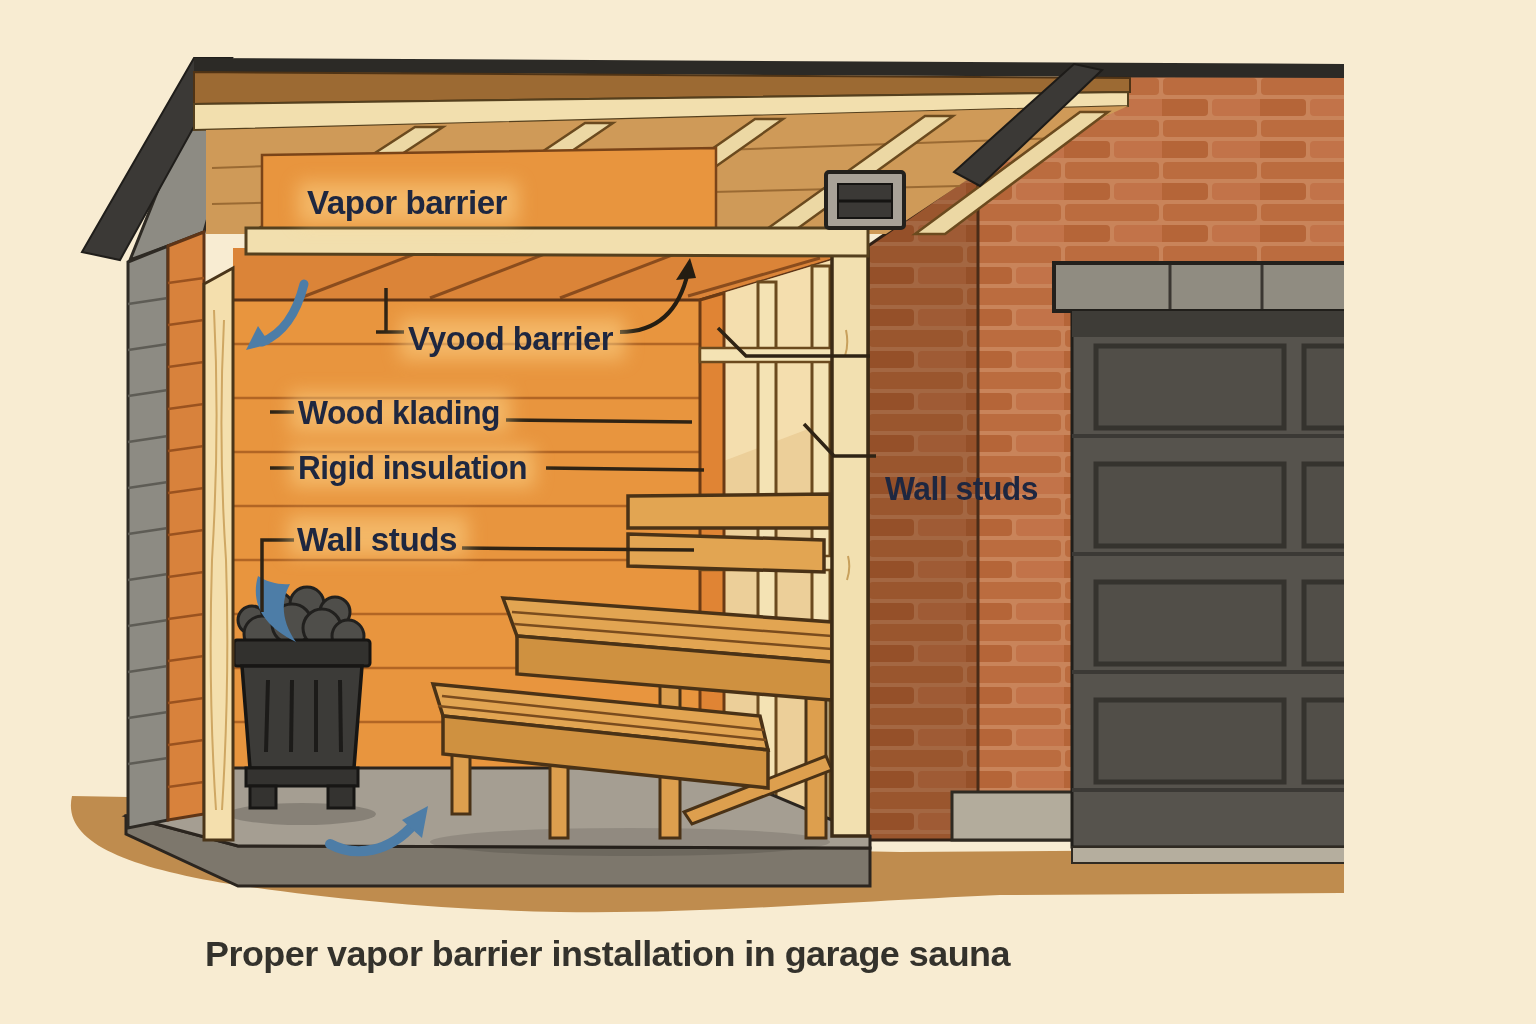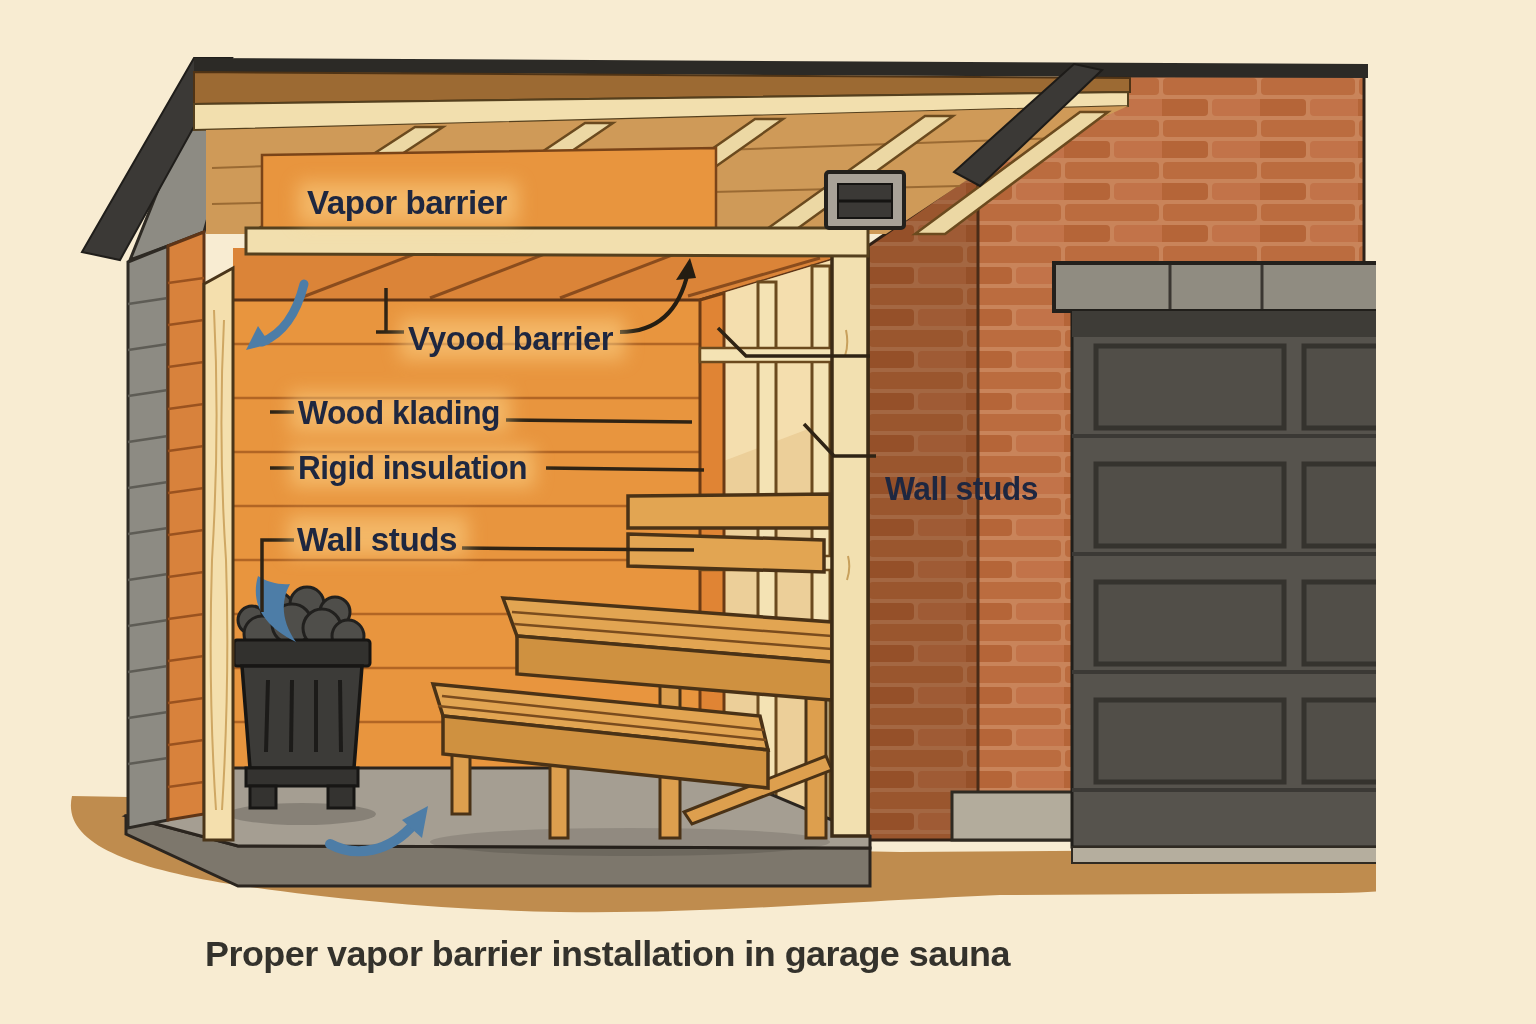--- a/index.html
+++ b/index.html
@@ -1,16 +1,16 @@
 <!DOCTYPE html>
 <html><head>
 <meta charset="utf-8">
 <style>
   html,body{margin:0;padding:0;background:#f8ecd2;}
-  .stage{position:relative;width:1344px;height:1024px;overflow:hidden;background:#f8ecd2;padding-left:32px;}
+  .stage{position:relative;width:1344px;height:1024px;overflow:hidden;background:#f8ecd2;}
   svg{position:absolute;inset:0;display:block;}
   .lbl{font-family:"Liberation Sans",sans-serif;font-weight:700;fill:#1e2740;letter-spacing:-0.5px;}
   .cap{font-family:"Liberation Sans",sans-serif;font-weight:700;fill:#34322c;letter-spacing:-0.5px;}
 </style>
 </head>
 <body>
 
 <div class="stage">
 <svg viewBox="0 0 1536 1024" width="1536" height="1024">
   <defs>

